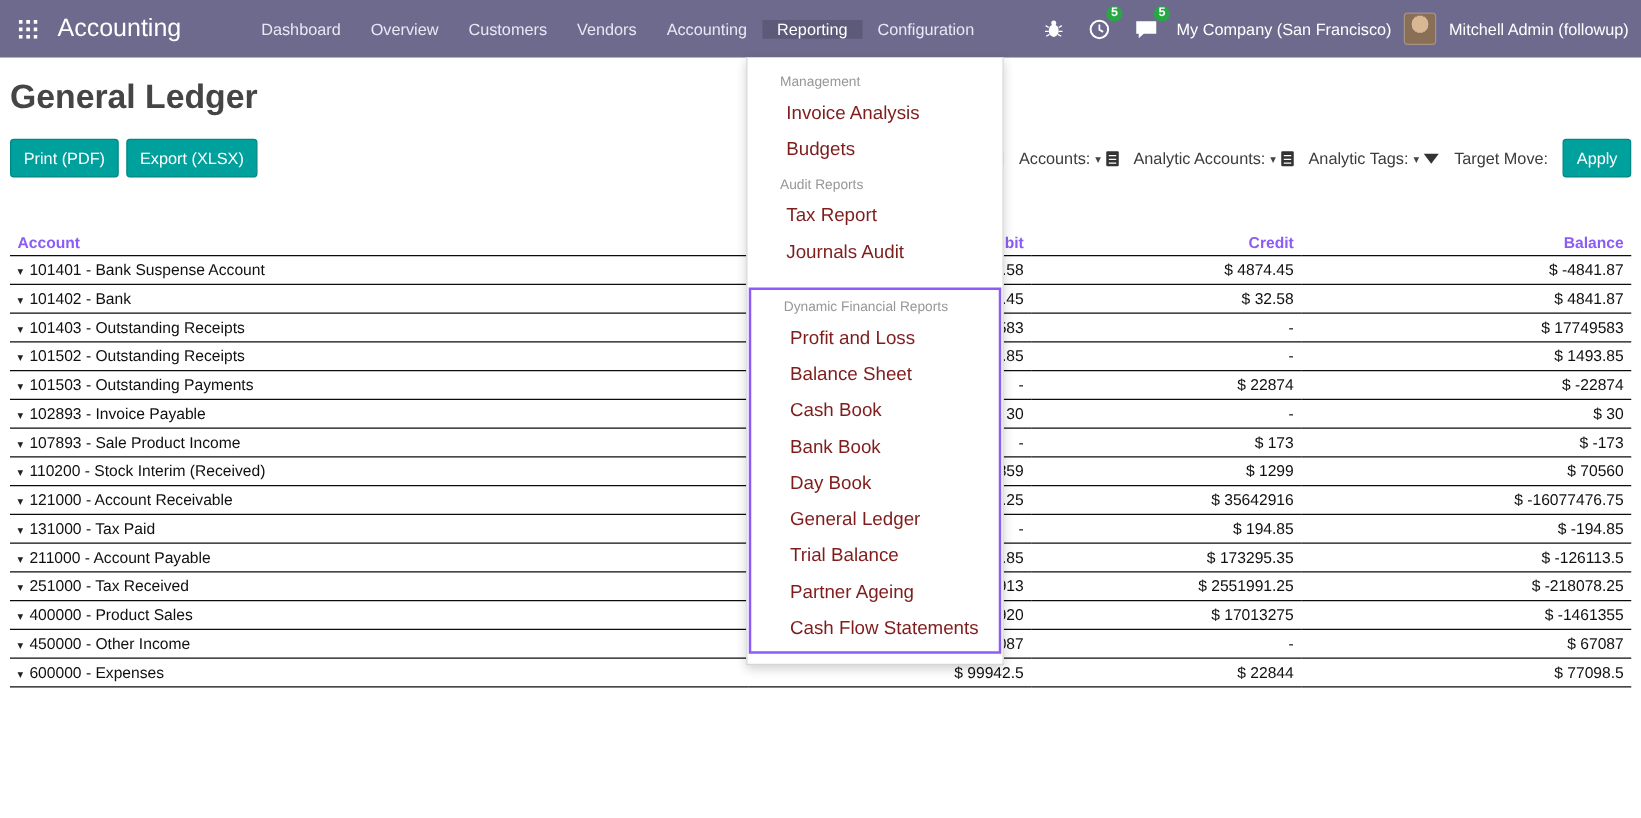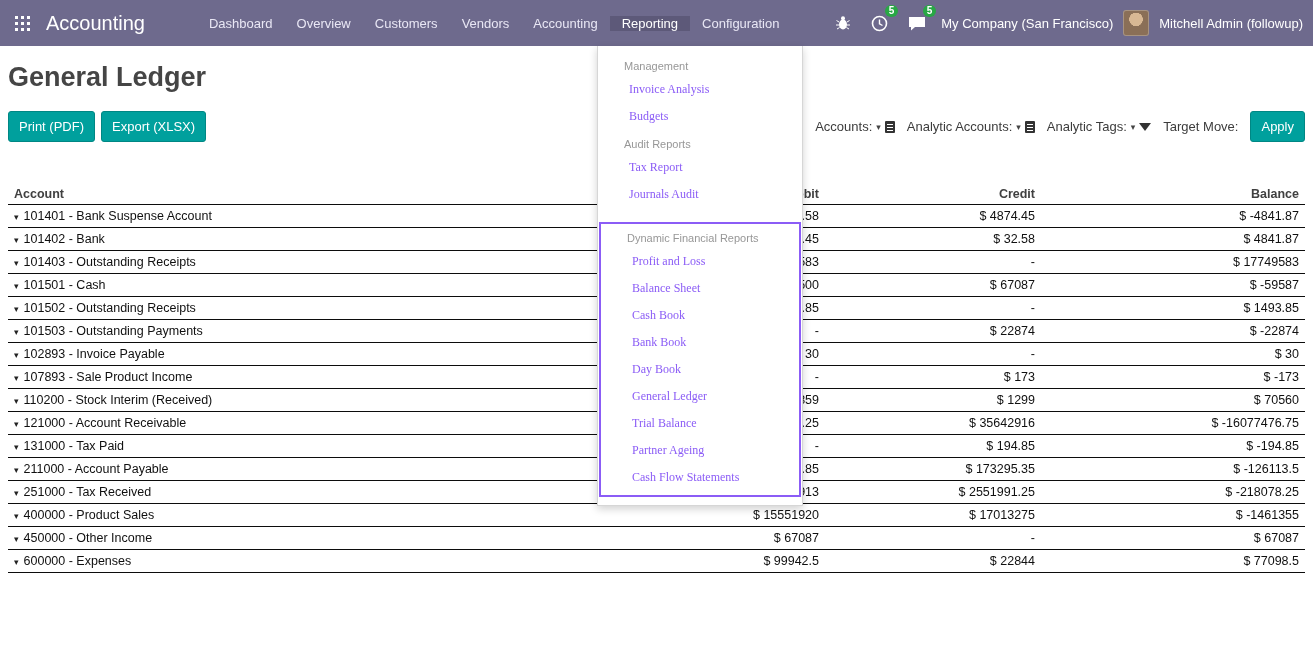--- a/index.html
+++ b/index.html
@@ -77,39 +77,39 @@
     display: inline-block; width: 0; height: 0;
     border-left: 6px solid transparent; border-right: 6px solid transparent;
     border-top: 8px solid #333;
   }
   .apply-btn { margin-left: 12px; }
 
   
   .ledger { width: 100%; border-collapse: collapse; margin-top: 42px; font-size: 12.5px; color: #101010; }
   .ledger th {
     border-bottom: 1px solid #0c0c0c; padding: 3px 6px;
-    font-weight: bold; text-align: right; color: #404040;
+    font-weight: bold; text-align: right; color: #8b5cf6;
   }
   .ledger th:first-child { text-align: left; }
   .ledger td { border-bottom: 1px solid #0c0c0c; padding: 4px 6px; text-align: right; white-space: nowrap; }
   .ledger td:first-child { text-align: left; }
   .col-debit  { width: 226px; }
   .col-credit { width: 216px; }
   .col-balance{ width: 264px; }
   .row-caret { font-size: 9px; color: #222; margin-right: 5px; cursor: pointer; }
 
   
   .dropdown {
     position: absolute; left: 597px; top: 46px; width: 206px;
     background: #fff; border: 1px solid #d6d6d6; border-top: none;
     box-shadow: 0 3px 8px rgba(0,0,0,0.18);
     padding: 6px 0 8px; z-index: 50;
   }
   .menu-section-title { font-size: 11px; color: #979797; padding: 8px 10px 4px 26px; white-space: nowrap; }
-  .menu-item { font-size: 12px; color: #8b5cf6; padding: 6px 8px 6px 31px; cursor: pointer; white-space: nowrap; font-family: Liberation Serif, serif; }
+  .menu-item { font-size: 15px; color: #7f1d1d; padding: 6px 8px 6px 31px; cursor: pointer; white-space: nowrap; }
   .menu-section.highlighted { border: 2px solid #8b5cf6; margin: 14px 1px 0; padding-bottom: 4px; }
 </style>
 </head>
 <body>
 
 <div class="navbar">
   <div class="apps-btn">
     <svg width="15" height="15" viewBox="0 0 15 15" fill="#ffffff">
       <rect x="0" y="0" width="3" height="3"></rect>
         <rect x="6" y="0" width="3" height="3"></rect>
@@ -216,26 +216,20 @@
           <td>$ 32.58</td>
           <td>$ 4841.87</td>
         </tr>
         <tr>
           <td><span class="row-caret">▾</span>101403 - Outstanding Receipts</td>
           <td>$ 17749583</td>
           <td>-</td>
           <td>$ 17749583</td>
         </tr>
         <tr>
-          <td><span class="row-caret">▾</span>101501 - Cash</td>
-          <td>$ 7500</td>
-          <td>$ 67087</td>
-          <td>$ -59587</td>
-        </tr>
-        <tr>
           <td><span class="row-caret">▾</span>101502 - Outstanding Receipts</td>
           <td>$ 1493.85</td>
           <td>-</td>
           <td>$ 1493.85</td>
         </tr>
         <tr>
           <td><span class="row-caret">▾</span>101503 - Outstanding Payments</td>
           <td>-</td>
           <td>$ 22874</td>
           <td>$ -22874</td>

